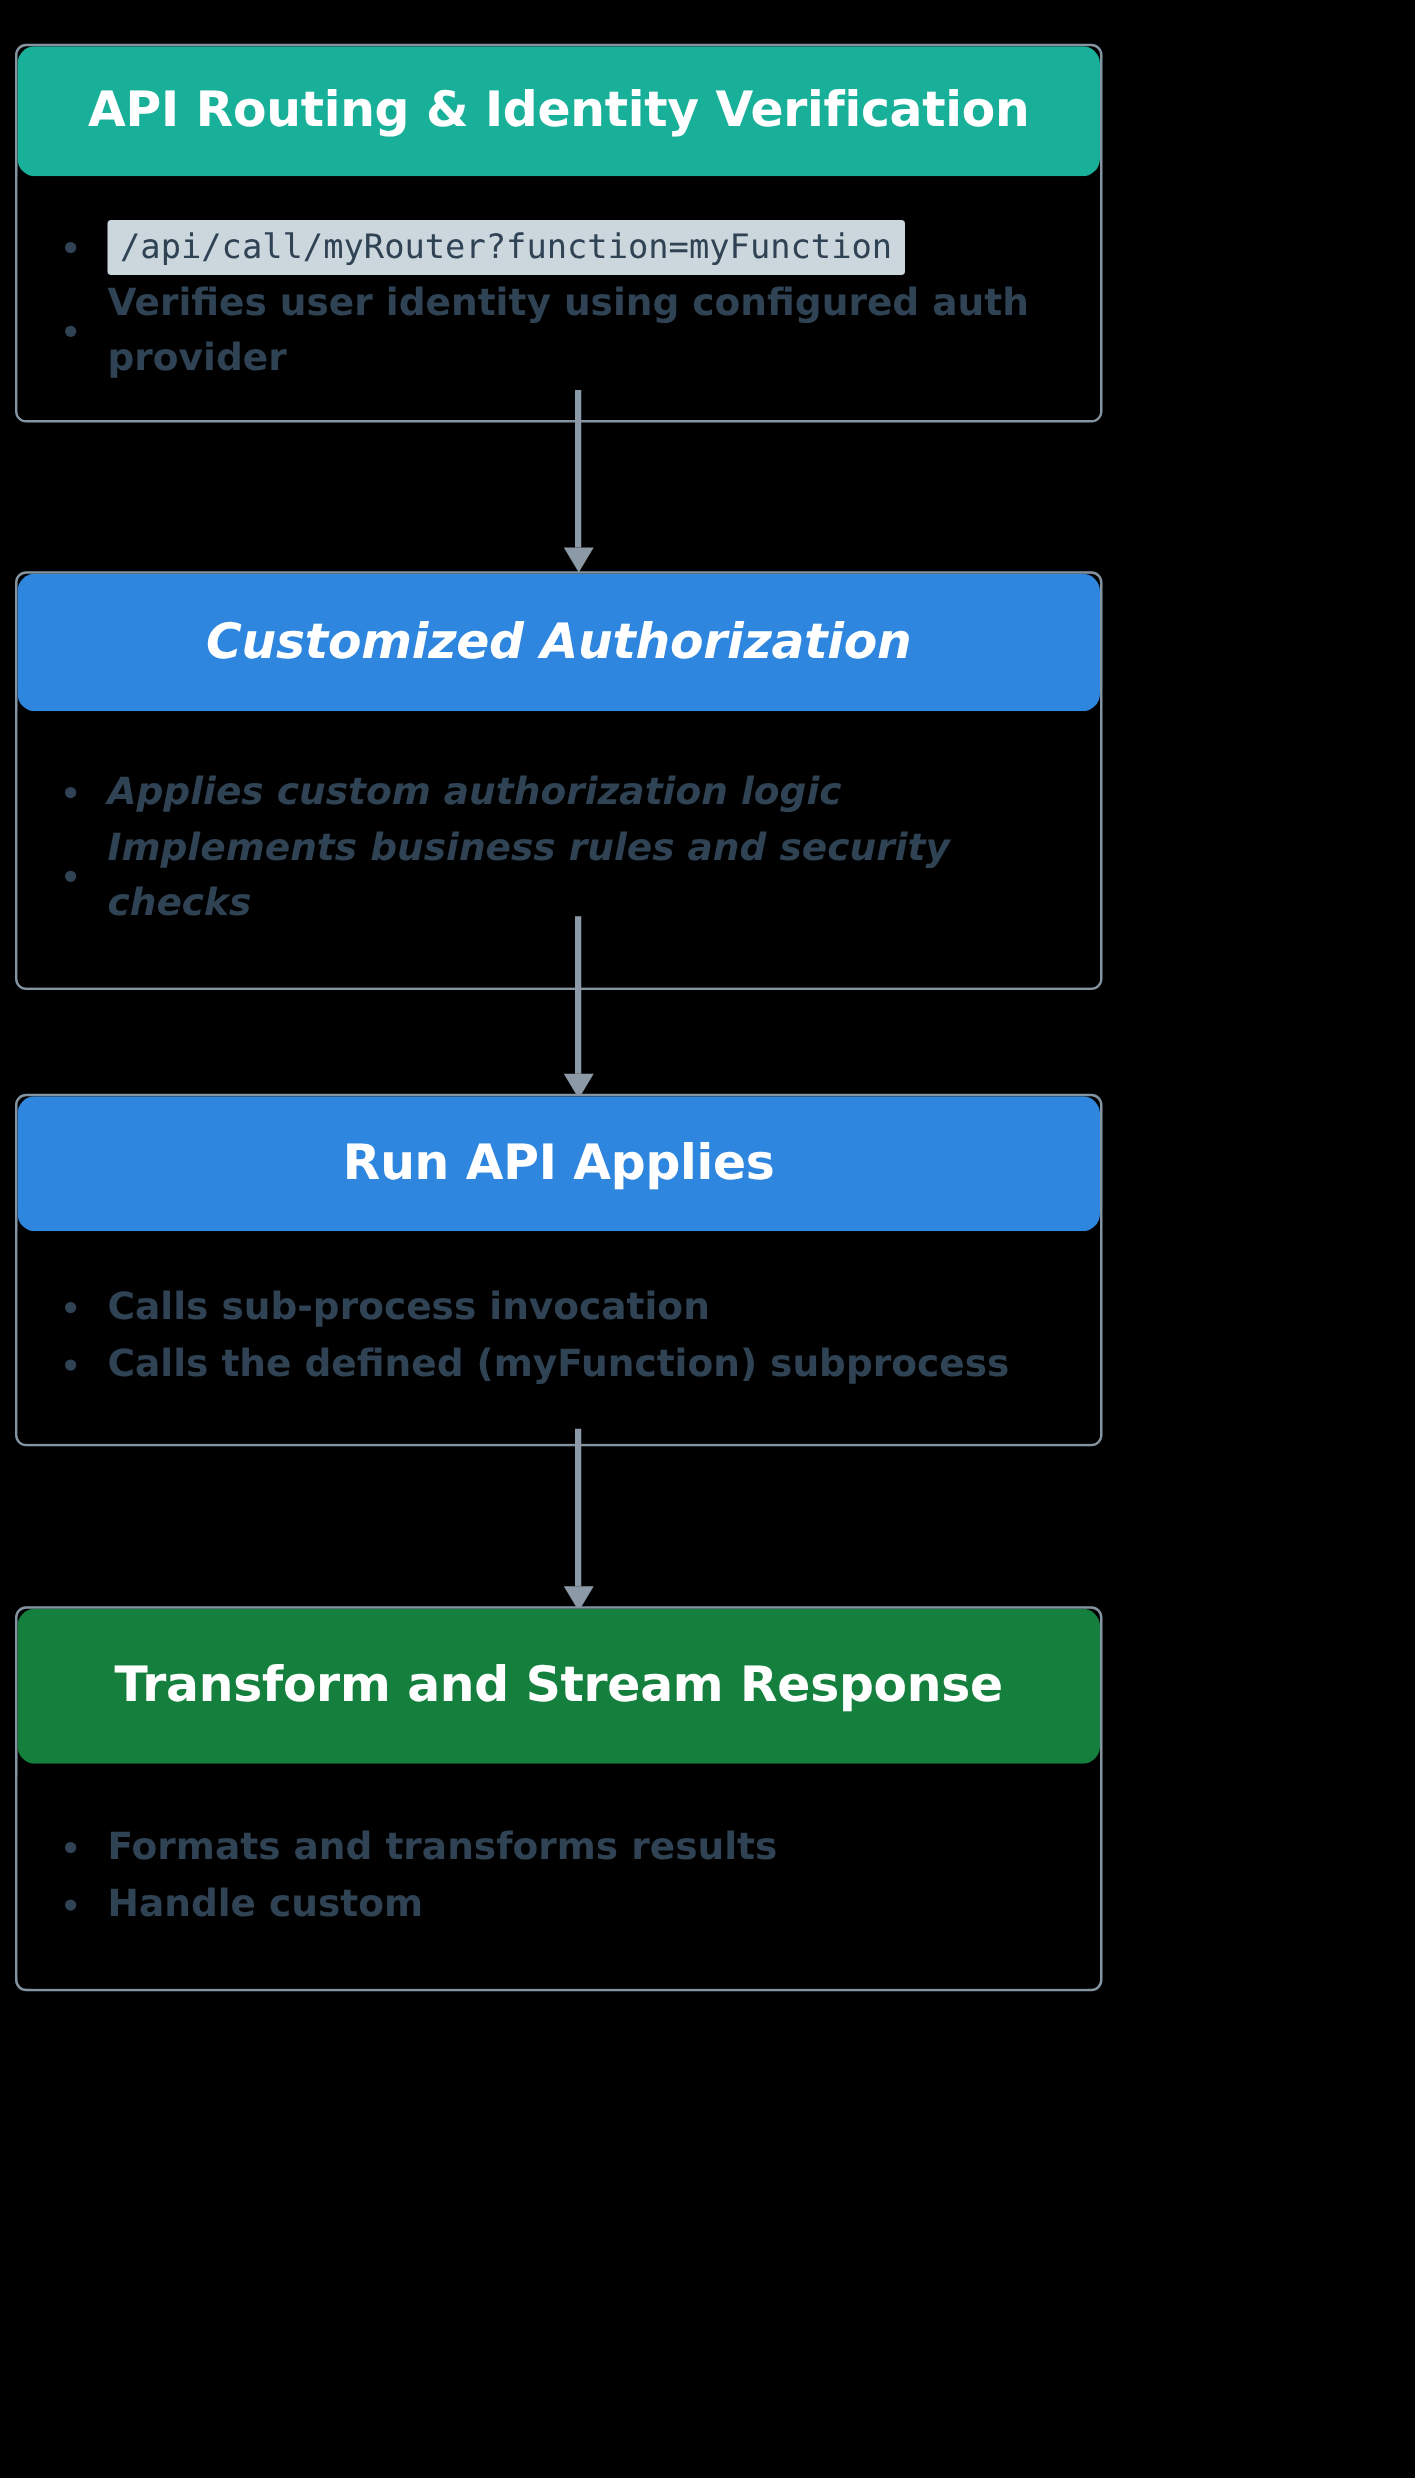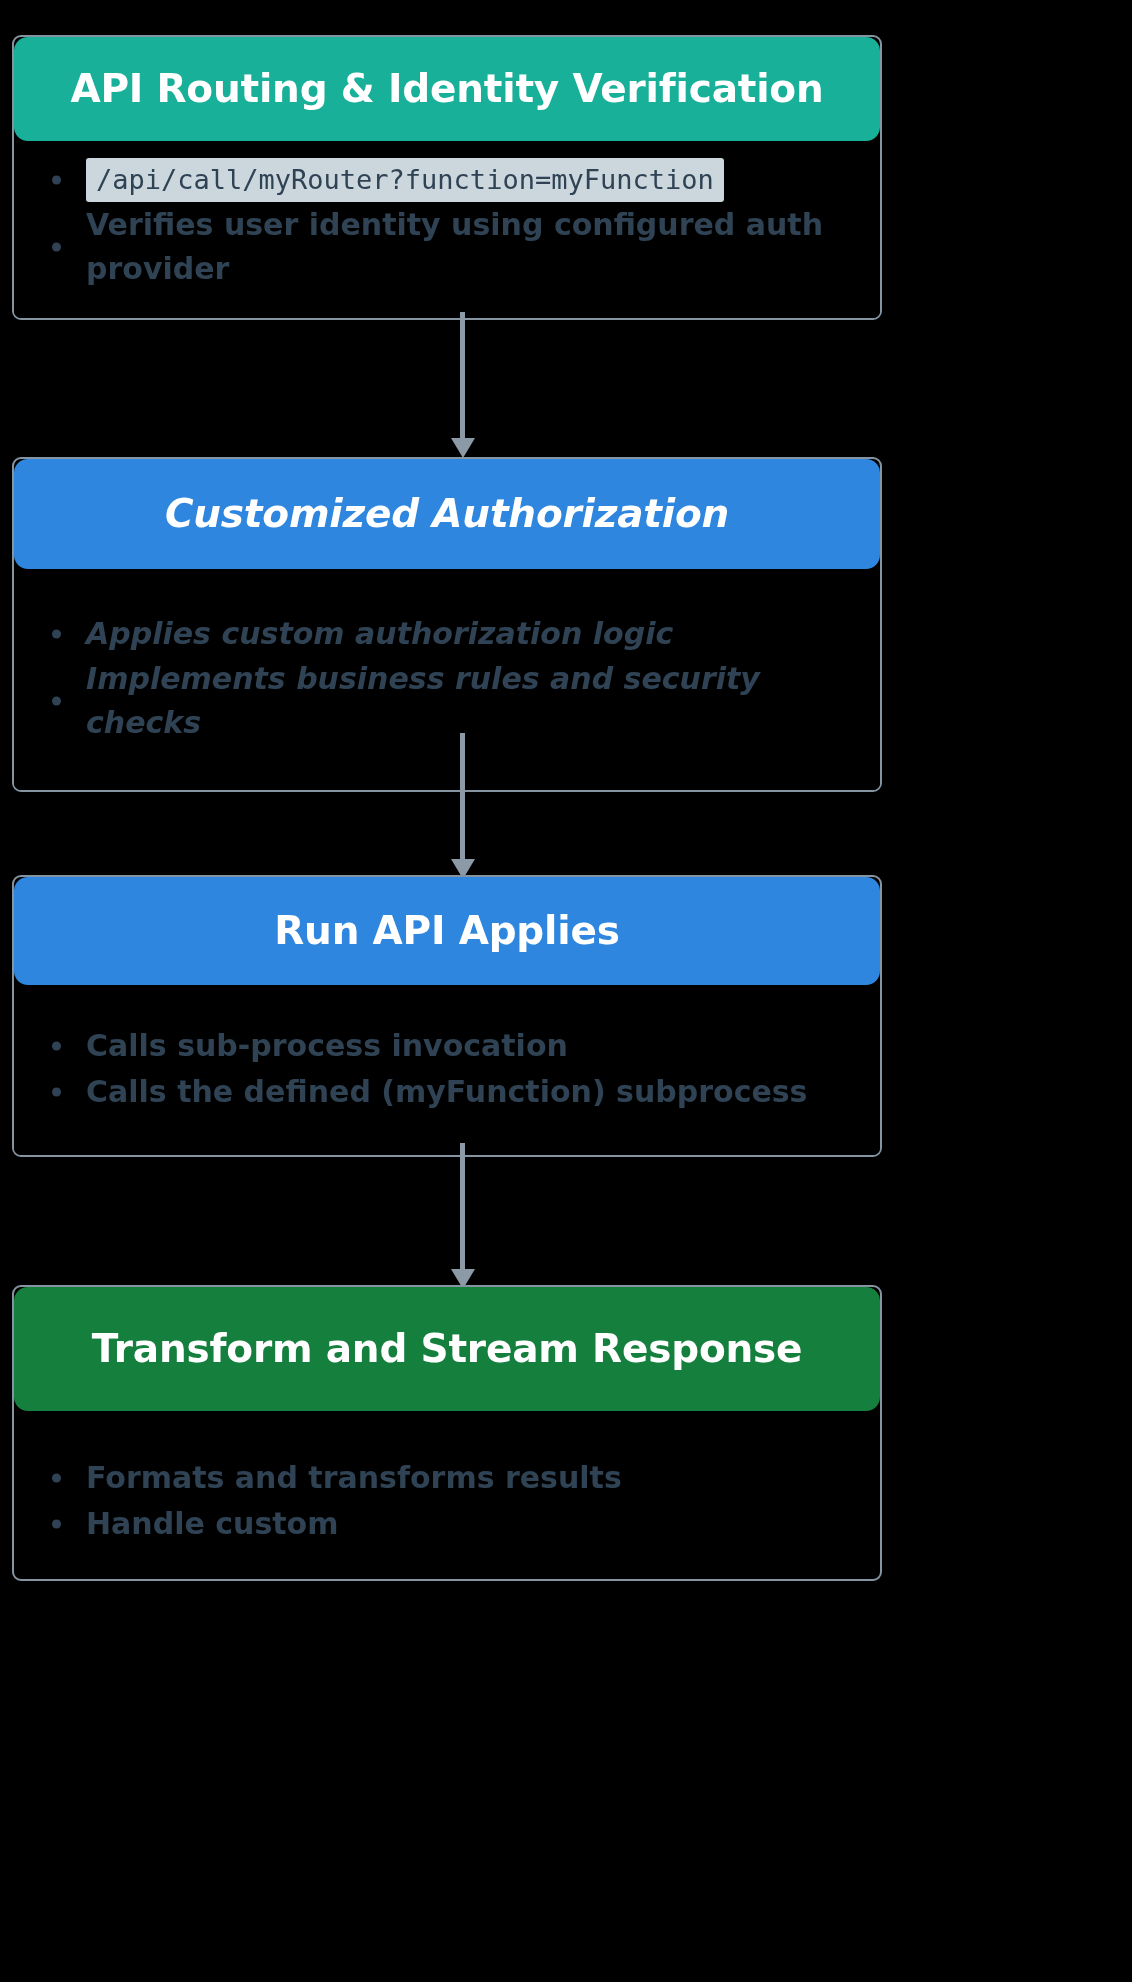--- a/index.html
+++ b/index.html
@@ -127,21 +127,21 @@
 </style>
 </head>
 <body>
 
 <div id="flow">
 
   <div class="card" id="card-0" style="top:35px;">
     <div class="card-header" style="background:#19b09a;">
       <span class="card-title">API Routing &amp; Identity Verification</span>
     </div>
-    <div class="card-body" style="padding-top:16px;padding-bottom:28px;">
+    <div class="card-body" style="padding-top:34px;padding-bottom:28px;">
       <ul class="bullets">
         <li>
           <span class="bullet-dot"></span>
           <code class="code-chip">/api/call/myRouter?function=myFunction</code>
         </li>
         <li>
           <span class="bullet-dot"></span>
           <span class="bullet-text">Verifies user identity using configured auth provider</span>
         </li>
       </ul>
@@ -196,21 +196,21 @@
 
   <div class="connector" style="top:1143px;height:146px;">
     <div class="shaft" style="height:126px;"></div>
     <div class="head" style="top:126px;"></div>
   </div>
 
   <div class="card" id="card-3" style="top:1285px;">
     <div class="card-header" style="background:#15803d;height:124px;">
       <span class="card-title">Transform and Stream Response</span>
     </div>
-    <div class="card-body" style="padding-top:44px;padding-bottom:32px;border-radius:12px;">
+    <div class="card-body" style="padding-top:44px;padding-bottom:44px;border-radius:12px;">
       <ul class="bullets">
         <li>
           <span class="bullet-dot"></span>
           <span class="bullet-text">Formats and transforms results</span>
         </li>
         <li>
           <span class="bullet-dot"></span>
           <span class="bullet-text">Handle custom</span>
         </li>
       </ul>

